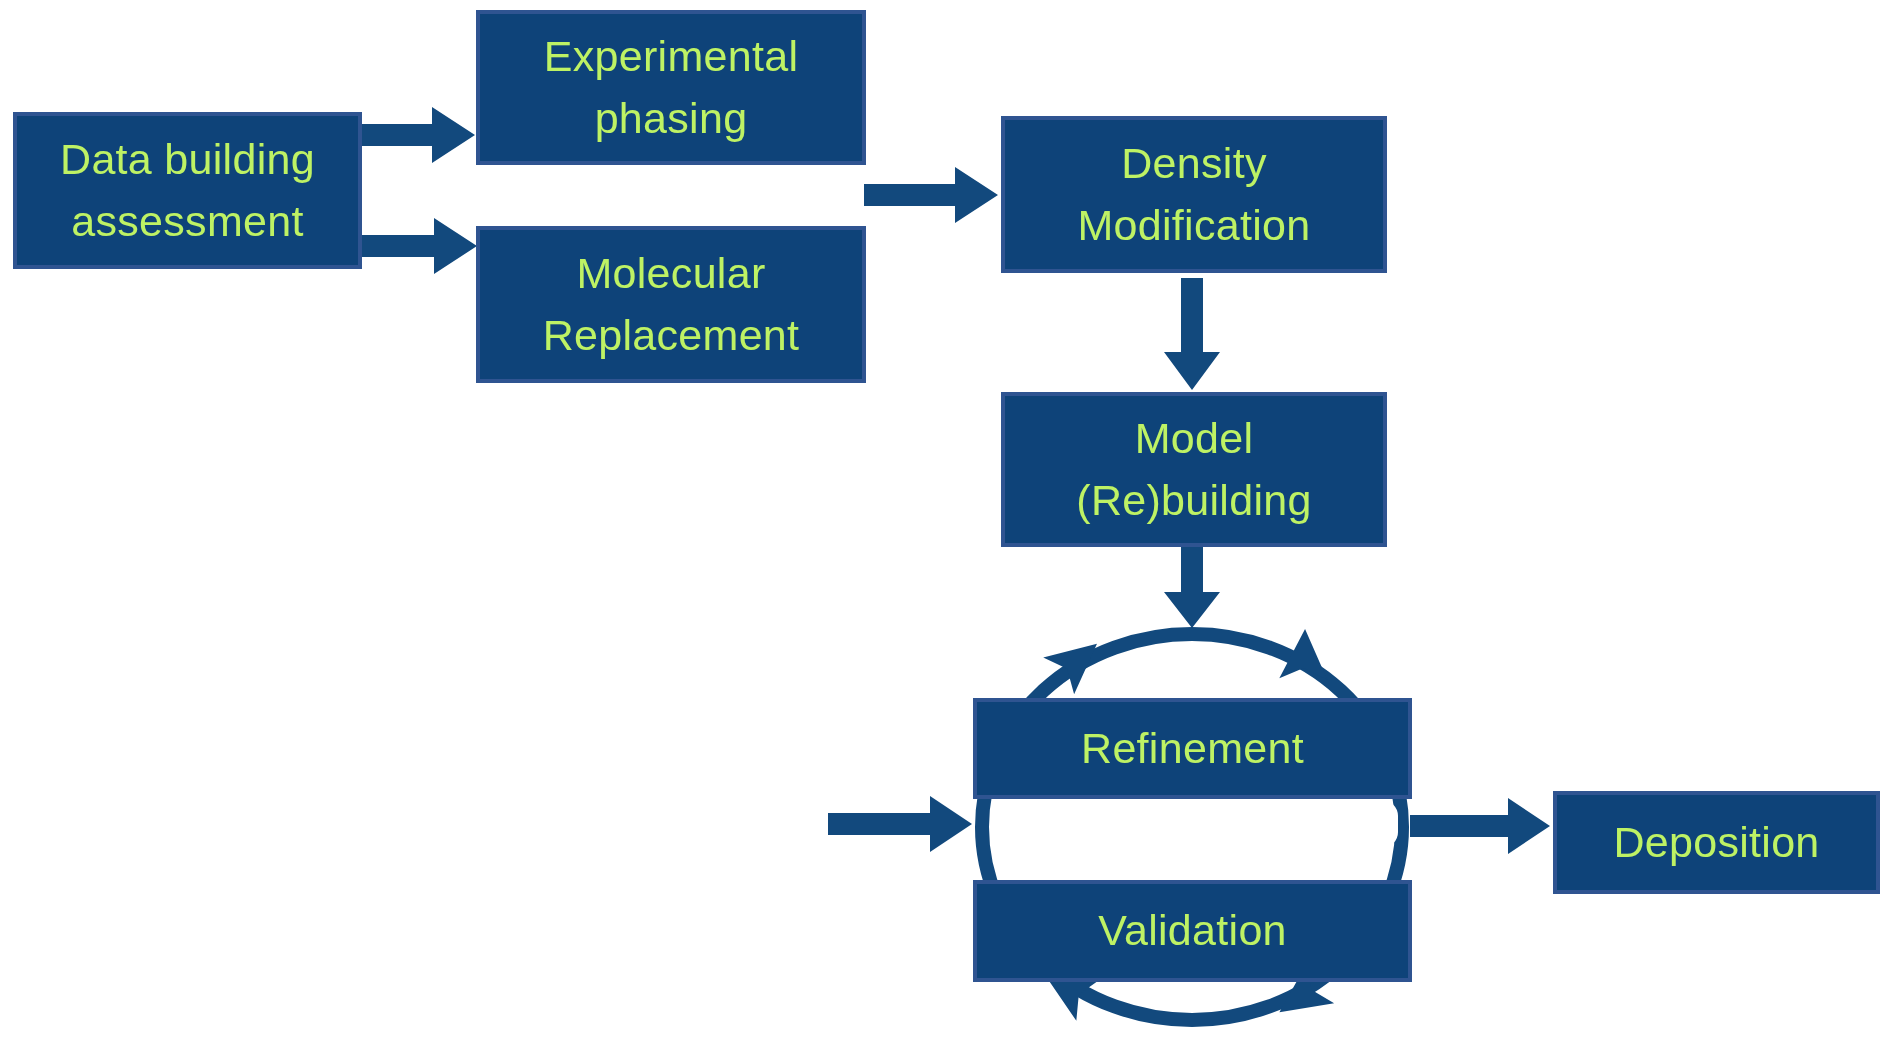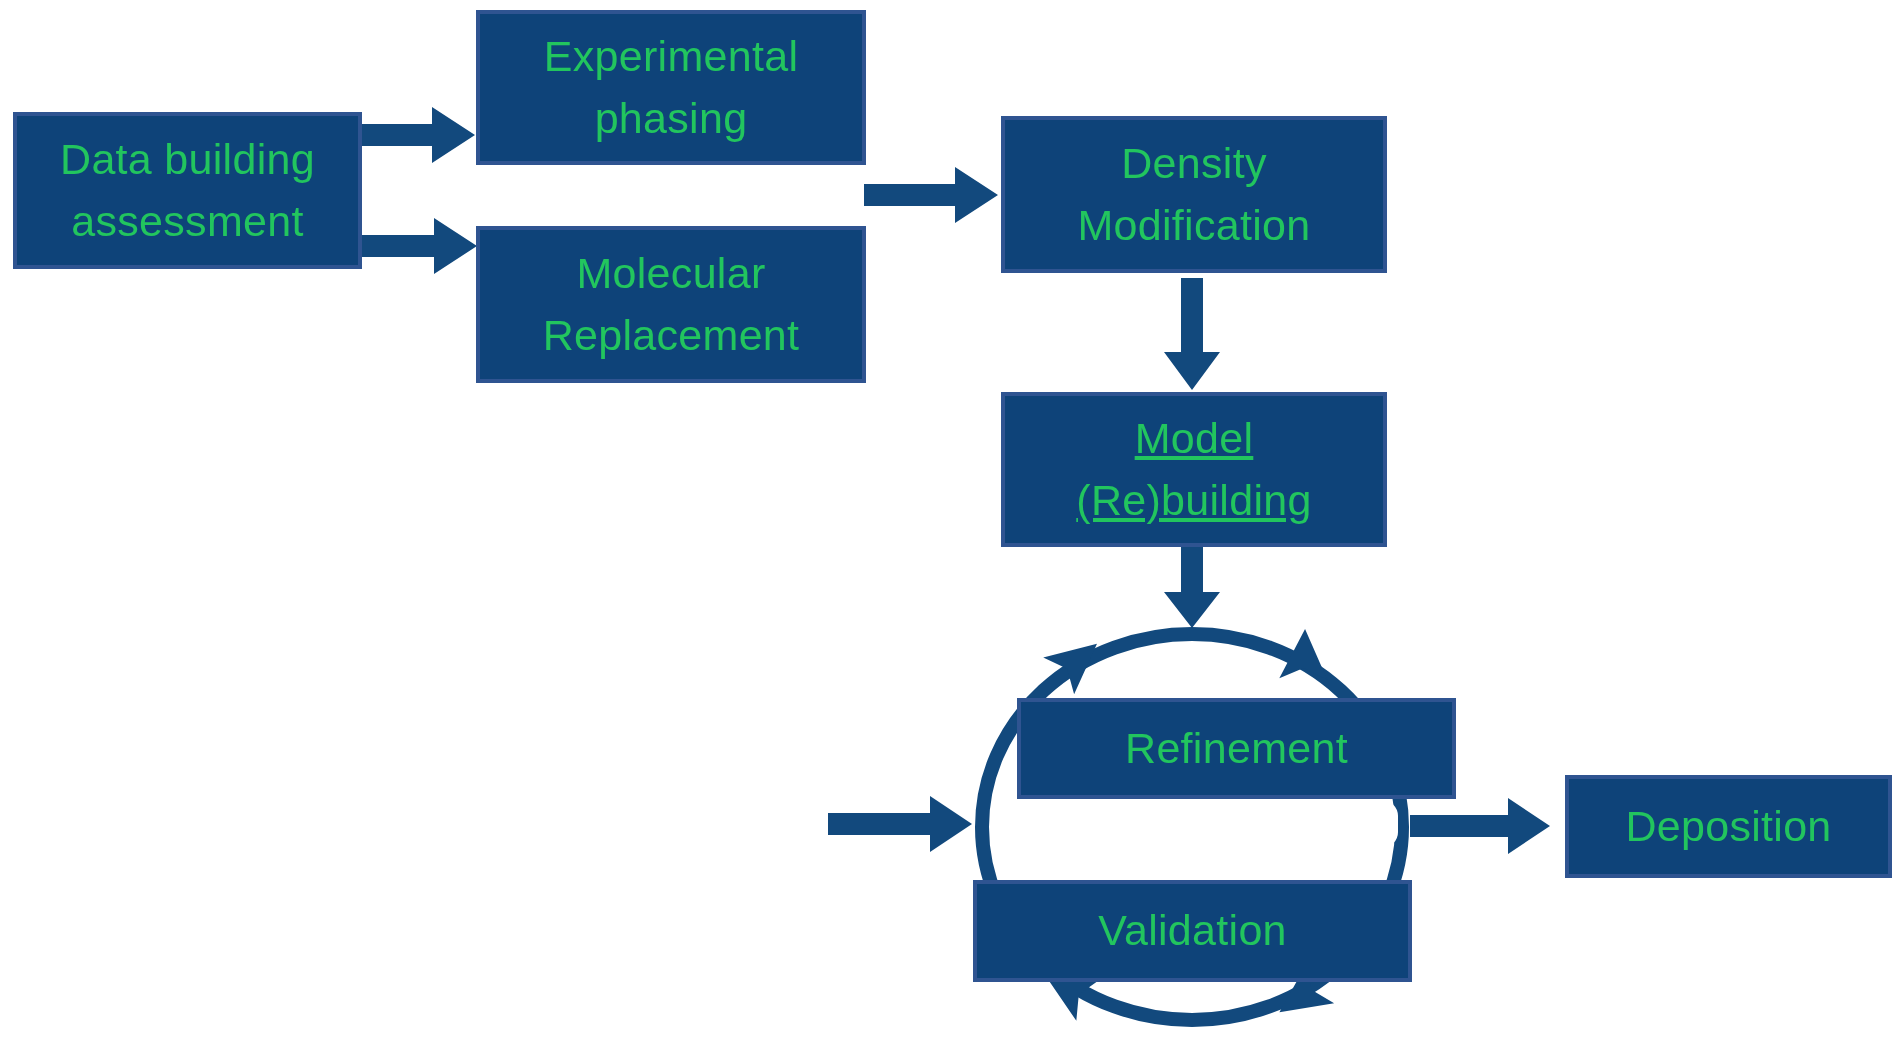--- a/index.html
+++ b/index.html
@@ -9,21 +9,21 @@
     background:#ffffff;
     overflow:hidden;
     font-family:"Liberation Sans", sans-serif;
   }
   #flow-svg{position:absolute;left:0;top:0;}
   .box{
     position:absolute;
     display:flex;align-items:center;justify-content:center;
     text-align:center;
     white-space:pre-line;
-    color:#22c55e;
+    color:#bef264;
     background:#0E4379;
     border:4px solid #2F5491;
     box-sizing:border-box;
     font-size:43px;
     line-height:1.42;
     letter-spacing:0.3px;
   }
 </style>
 </head>
 <body>
@@ -55,23 +55,23 @@
 
   <div class="box" style="left:476px;top:10px;width:390px;height:155px;">Experimental
 phasing</div>
 
   <div class="box" style="left:476px;top:226px;width:390px;height:157px;">Molecular
 Replacement</div>
 
   <div class="box" style="left:1001px;top:116px;width:386px;height:157px;">Density
 Modification</div>
 
-  <div class="box" style="left:1001px;top:392px;width:386px;height:155px;text-decoration:underline;">Model
+  <div class="box" style="left:1001px;top:392px;width:386px;height:155px;">Model
 (Re)building</div>
 
-  <div class="box" style="left:973px;top:698px;width:439px;height:101px;margin-left:44px;">Refinement</div>
+  <div class="box" style="left:973px;top:698px;width:439px;height:101px;">Refinement</div>
 
   <div class="box" style="left:973px;top:848px;width:439px;height:102px;margin-top:32px;">Validation</div>
 
 
-  <div class="box" style="left:1553px;top:775px;width:327px;height:103px;margin-left:12px;">Deposition</div>
+  <div class="box" style="left:1553px;top:791px;width:327px;height:103px;">Deposition</div>
 
 </div>
 
 </body></html>

